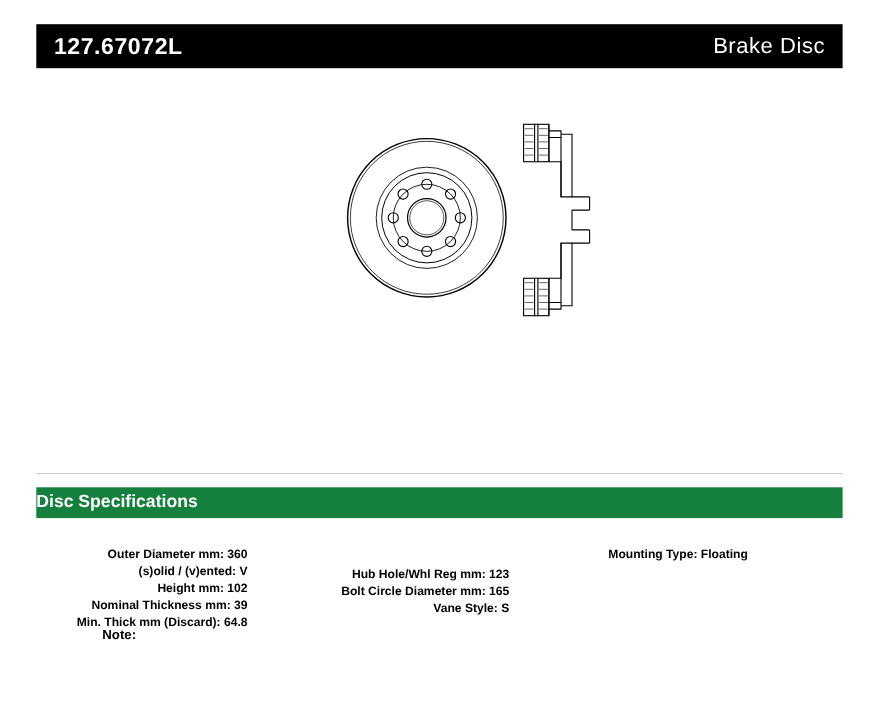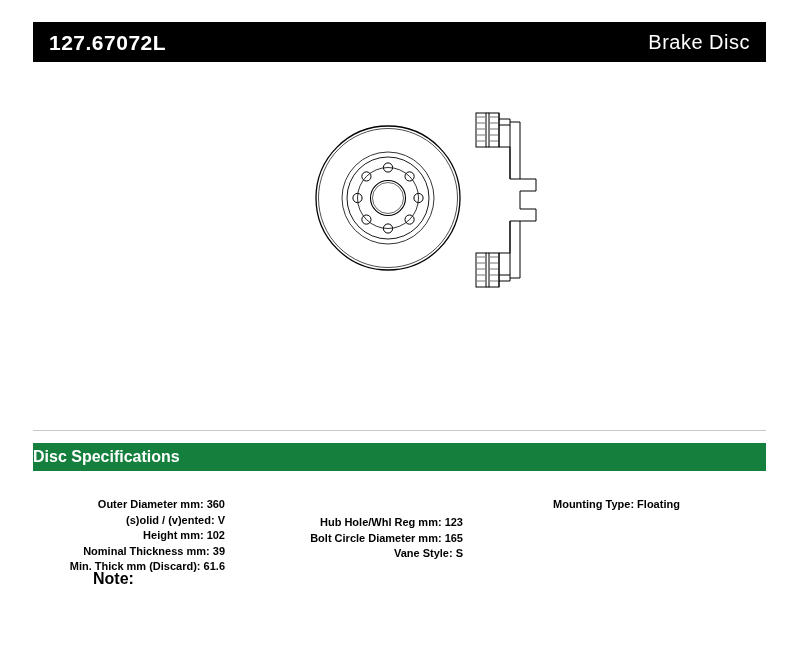--- a/index.html
+++ b/index.html
@@ -114,21 +114,21 @@
     text-align: left;
   }
   .spec-line {
     white-space: nowrap;
   }
 
   .note {
     position: absolute;
     left: 93px;
     top: 570px;
-    font-size: 16px;
+    font-size: 12px;
     font-weight: bold;
   }
 
   
   .sep-line {
     position: absolute;
     left: 33px;
     top: 430px;
     width: 733px;
     height: 1px;
@@ -221,21 +221,21 @@
 <div class="spec-title-bar">
   <span class="spec-title">Disc Specifications</span>
 </div>
 
 <div class="specs">
   <div class="spec-col col-left">
     <div class="spec-line">Outer Diameter mm: 360</div>
     <div class="spec-line">(s)olid / (v)ented: V</div>
     <div class="spec-line">Height mm: 102</div>
     <div class="spec-line">Nominal Thickness mm: 39</div>
-    <div class="spec-line">Min. Thick mm (Discard): 61.6</div>
+    <div class="spec-line">Min. Thick mm (Discard): 64.8</div>
   </div>
 
   <div class="spec-col col-mid">
     <div class="spec-line">Hub Hole/Whl Reg mm: 123</div>
     <div class="spec-line">Bolt Circle Diameter mm: 165</div>
     <div class="spec-line">Vane Style: S</div>
   </div>
 
   <div class="spec-col col-right">
     <div class="spec-line">Mounting Type: Floating</div>

